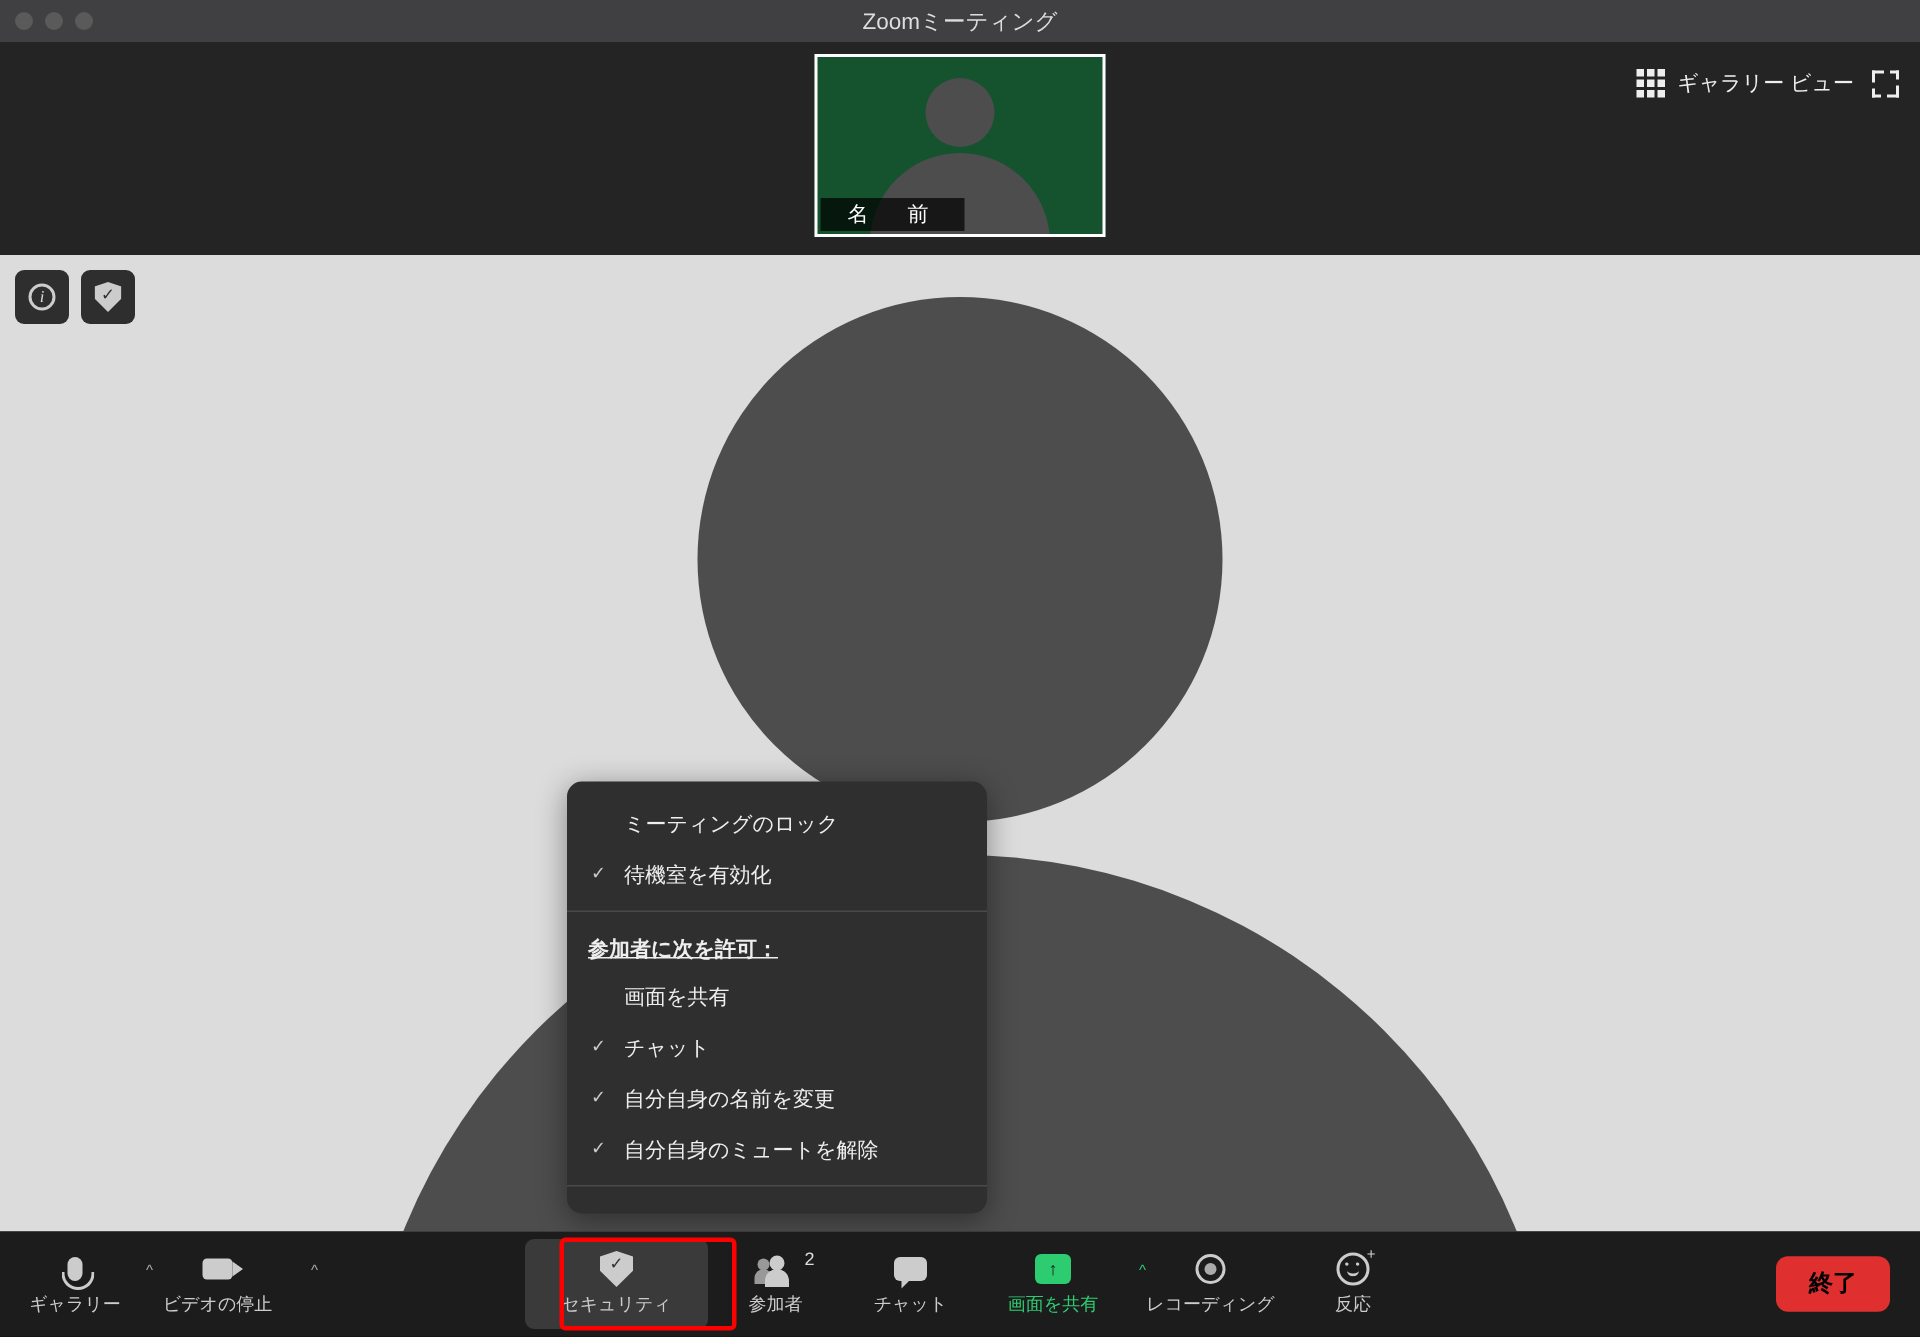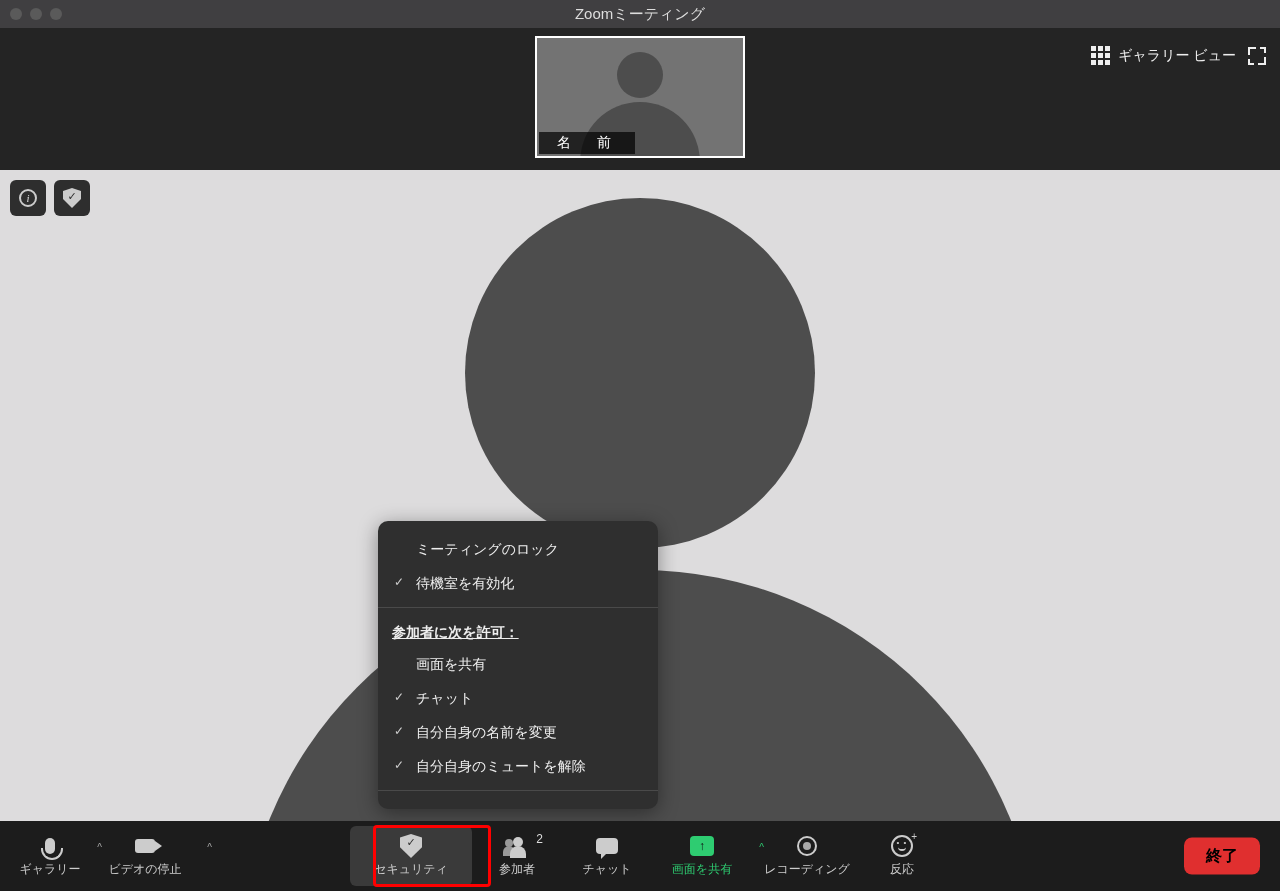--- a/index.html
+++ b/index.html
@@ -2,21 +2,21 @@
 <html><head>
 <meta charset="utf-8">
 <style>
 * { margin: 0; padding: 0; box-sizing: border-box; }
 html, body { width: 1280px; height: 891px; overflow: hidden; font-family: -apple-system, "Hiragino Sans", sans-serif; background: #000; color: #fff; }
 .titlebar { height: 28px; background: #403f41; display: flex; align-items: center; position: relative; }
 .traffic { display: flex; gap: 8px; margin-left: 10px; }
 .traffic span { width: 12px; height: 12px; border-radius: 50%; background: #5a5a5a; display: inline-block; }
 .title-text { position: absolute; left: 50%; transform: translateX(-50%); font-size: 15px; color: #ddd; }
 .upper { height: 142px; background: #242424; position: relative; }
-.thumb { position: absolute; left: 50%; top: 8px; transform: translateX(-50%); width: 210px; height: 122px; background: #737373; border: 2px solid #fff; overflow: hidden; }
+.thumb { position: absolute; left: 50%; top: 8px; transform: translateX(-50%); width: 194px; height: 122px; background: #14532d; border: 2px solid #fff; overflow: hidden; }
 .thumb .avatar { position: absolute; left: 50%; transform: translateX(-50%); }
 .thumb .head { top: 14px; width: 46px; height: 46px; border-radius: 50%; background: #4d4d4d; }
 .thumb .body { top: 64px; width: 120px; height: 120px; border-radius: 60px 60px 0 0; background: #4d4d4d; }
 .thumb .namebox { position: absolute; left: 2px; bottom: 2px; background: rgba(0,0,0,.7); color: #fff; font-size: 14px; padding: 2px 18px; letter-spacing: 6px; }
 .viewbtns { position: absolute; right: 14px; top: 18px; display: flex; align-items: center; gap: 12px; color: #eee; font-size: 14px; }
 .grid-icon { display: grid; grid-template-columns: repeat(3, 5px); grid-template-rows: repeat(3, 5px); gap: 2px; }
 .grid-icon i { background: #eee; }
 .fs-icon { width: 18px; height: 18px; position: relative; }
 .fs-icon::before, .fs-icon::after { content: ""; position: absolute; width: 6px; height: 6px; border: 2px solid #eee; }
 .fs-icon::before { top: 0; left: 0; border-right: none; border-bottom: none; }

